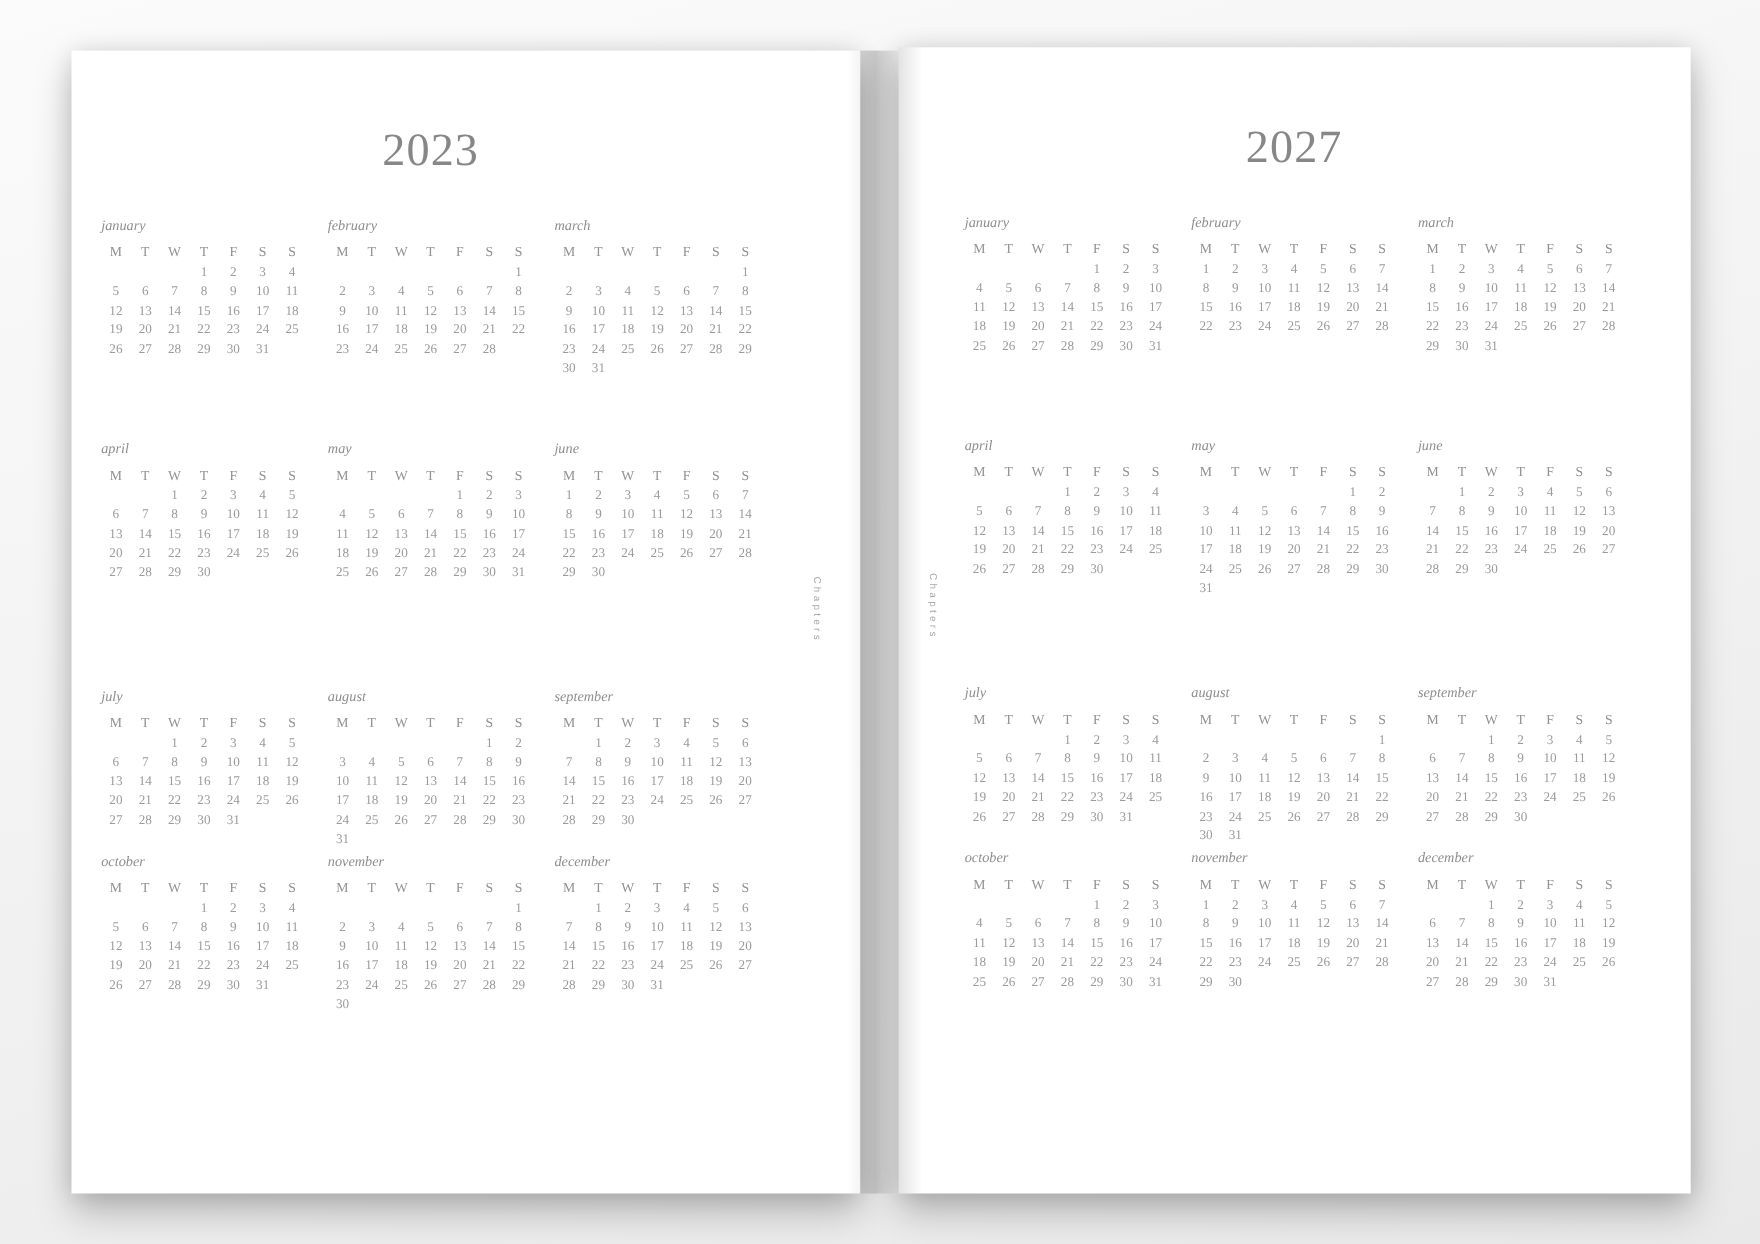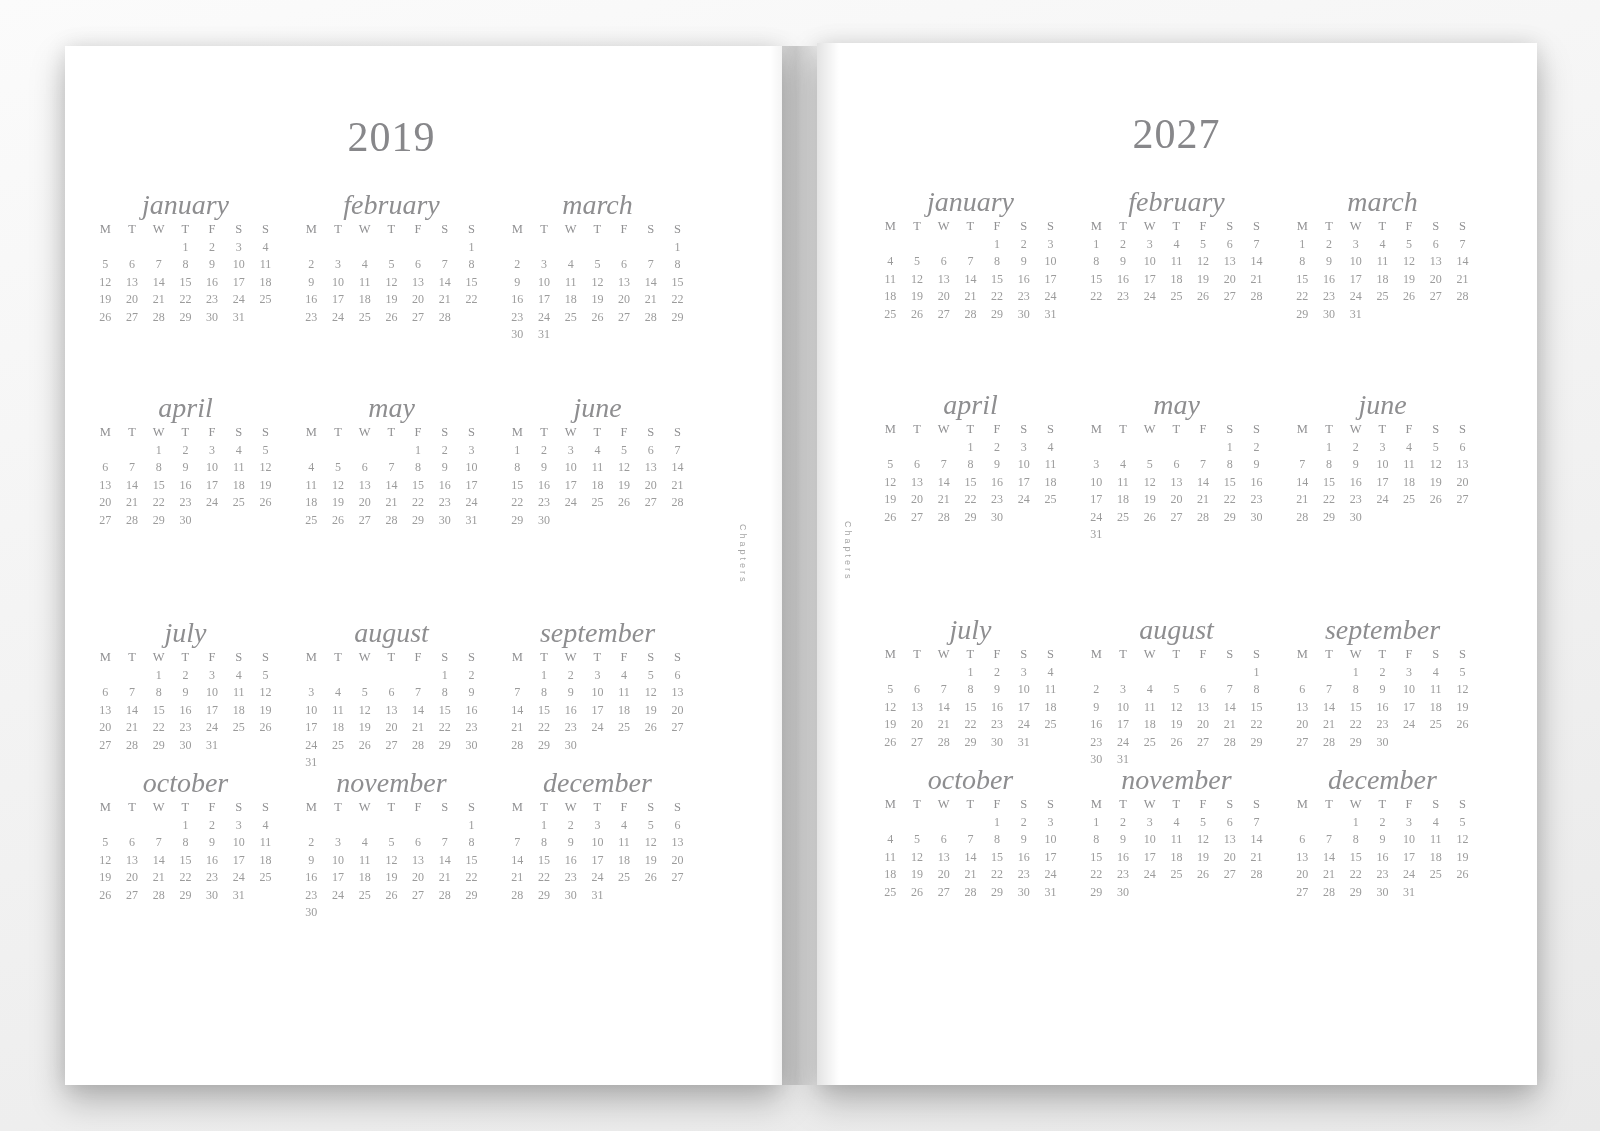--- a/index.html
+++ b/index.html
@@ -38,21 +38,21 @@
     color:#87878a;letter-spacing:1px;
   }
   .months{display:block;}
   .quarter{display:flex;gap:19px;height:150px;}
   .quarter:nth-child(1){margin-top:36px;}
   .quarter:nth-child(2){margin-top:53px;}
   .quarter:nth-child(3){margin-top:75px;font-family:Liberation Serif, serif;}
   .quarter:nth-child(4){}
   .month{width:187px;}
   .month-title{
-    text-align:center;font-style:italic;font-size:28px;
+    text-align:left;font-style:italic;font-size:13px;
     color:#8e8e90;height:27px;line-height:22px;
   }
   .mgrid{display:grid;grid-template-columns:repeat(7,26.7px);grid-auto-rows:17.5px;}
   .cell{text-align:center;font-size:12px;color:#9b9b9b;line-height:17.5px;}
   .hcell{font-size:12.5px;color:#919193;}
   .side-label{
     position:absolute;writing-mode:vertical-rl;
     font-family:"Liberation Sans", sans-serif;
     font-size:9px;letter-spacing:3px;color:#a6a6a6;top:478px;
   }
@@ -60,21 +60,21 @@
   .page-right .side-label{left:26px;}
 </style>
 </head>
 <body>
 
 <div class="scene">
   <div class="gutter"></div>
 
   <div class="page page-left">
     <div class="content">
-      <div class="year">2019</div>
+      <div class="year">2023</div>
       <div class="months">
           <div class="quarter">
             <div class="month">
               <div class="month-title">january</div>
               <div class="mgrid">
                 <div class="cell hcell">M</div>
                 <div class="cell hcell">T</div>
                 <div class="cell hcell">W</div>
                 <div class="cell hcell">T</div>
                 <div class="cell hcell">F</div>

